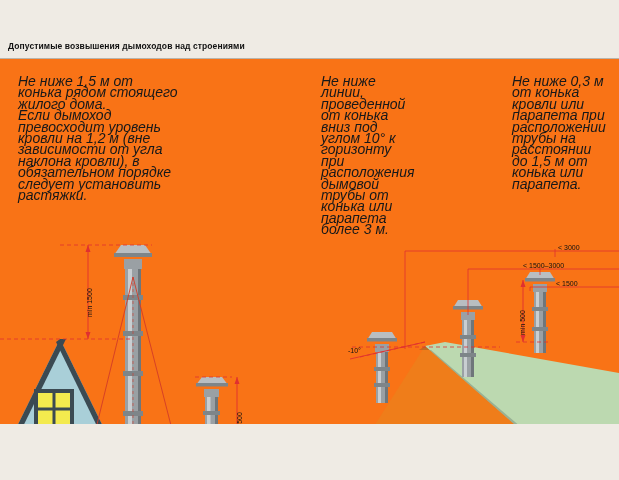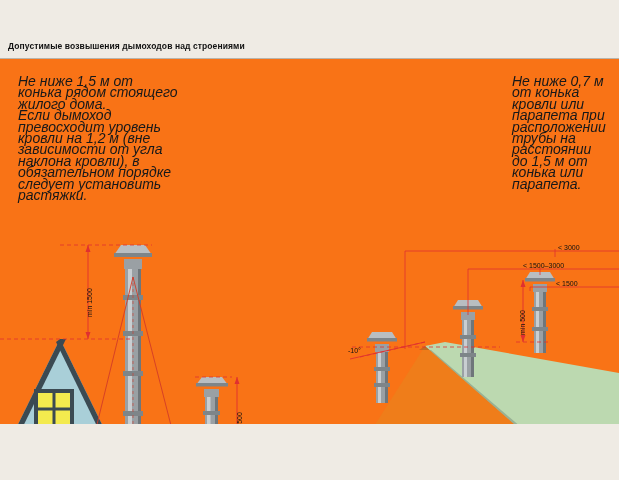--- a/index.html
+++ b/index.html
@@ -69,21 +69,22 @@
 <body>
 
 <div id="page">
 
   <div class="title-bar">
     <div class="title">Допустимые возвышения дымоходов над строениями</div>
   </div>
 
   <div class="caption c1">Не ниже 1,5 м от конька рядом стоящего жилого дома.
 Если дымоход превосходит уровень кровли на 1,2 м (вне зависимости от угла наклона кровли), в обязательном порядке следует установить растяжки.</div>
-  <div class="caption c5">Не ниже 0,7 м от конька кровли или парапета при расположении трубы на расстоянии до 1,5 м от конька или парапета.</div>
+  <div class="caption c3">Не ниже линии, проведенной от конька вниз под углом 10° к горизонту при расположения дымовой трубы от конька или парапета более 3 м.</div>
+  <div class="caption c5">Не ниже 0,3 м от конька кровли или парапета при расположении трубы на расстоянии до 1,5 м от конька или парапета.</div>
 
   <div class="canvas">
     <svg width="619" height="305" viewBox="0 0 619 305" xmlns="http://www.w3.org/2000/svg">
 
       <g>
         <rect x="0" y="268" width="300" height="37" fill="#8a8d8f"></rect>
         <rect x="0" y="262" width="300" height="8" fill="#cfcfcb"></rect>
         <rect x="0" y="250" width="60" height="55" fill="#a9cfd8"></rect>
       </g>
 

